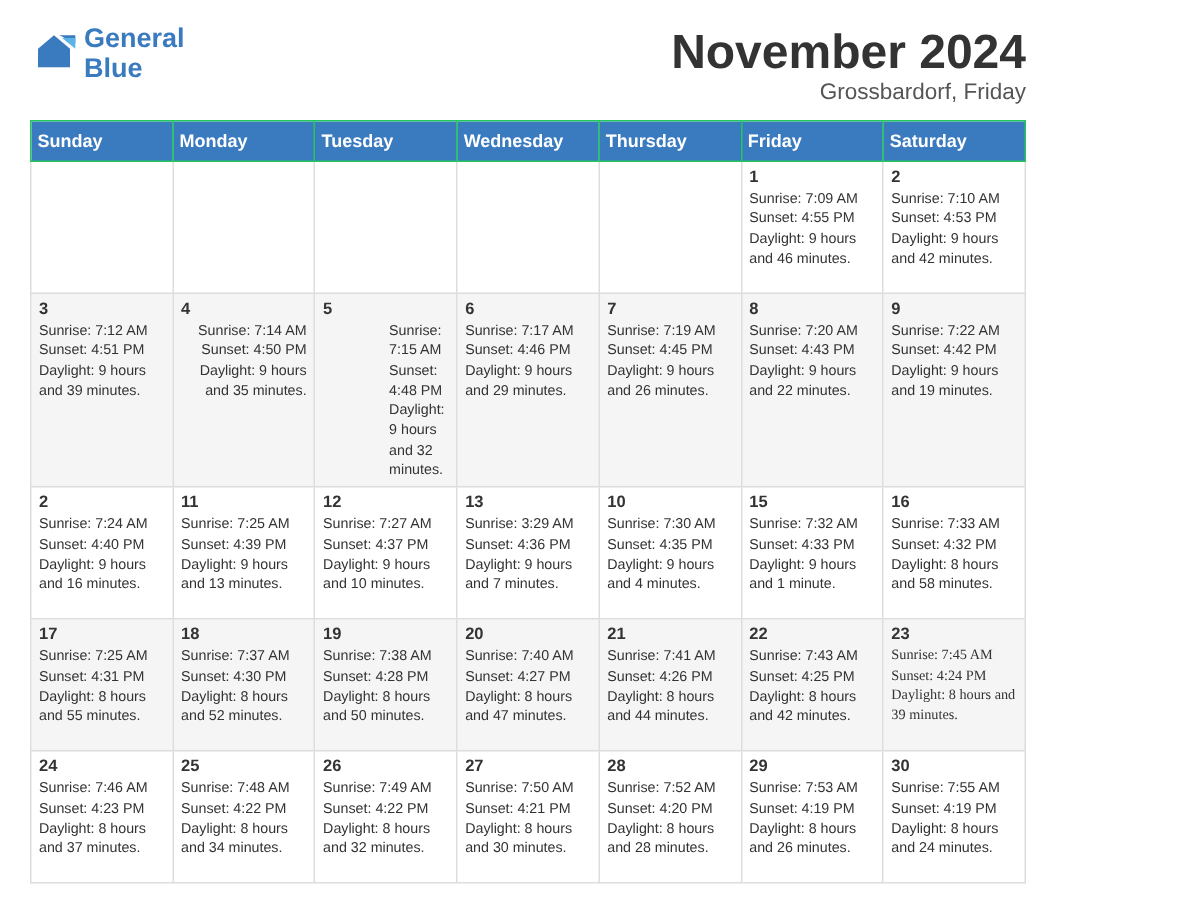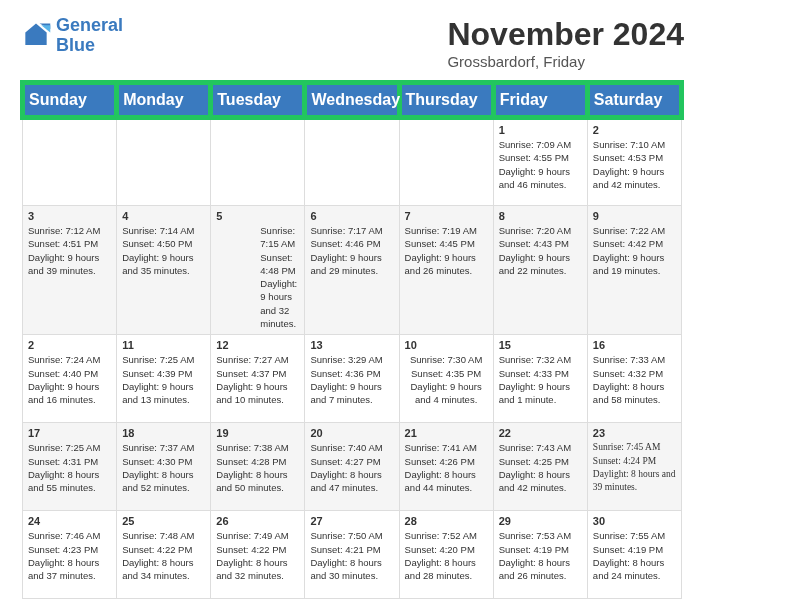--- a/index.html
+++ b/index.html
@@ -31,44 +31,45 @@
       color: #333;
     }
     .logo-text span {
       color: #3a7abf;
     }
     .logo-icon {
       width: 32px;
       height: 32px;
     }
     .title-block {
+      text-align: right;
     }
     .title-block h1 {
       font-size: 32px;
       font-weight: bold;
       color: #333;
     }
     .title-block h2 {
       font-size: 15px;
       color: #555;
       font-weight: normal;
     }
     table {
       width: 100%;
       border-collapse: collapse;
       table-layout: fixed;
     }
     thead tr th {
       background: #3a7abf;
       color: #fff;
-      font-size: 16px;
+      font-size: 12px;
       font-weight: bold;
       padding: 6px 4px;
       text-align: left;
-      border: 5px solid #22c55e;
+      border: 1px solid #22c55e;
     }
     tbody tr {
       vertical-align: top;
     }
     tbody tr td {
       border: 1px solid #ddd;
       padding: 4px 5px;
       font-size: 10px;
       color: #333;
       height: 88px;
@@ -148,21 +149,21 @@
         </tr>
         <tr>
           <td>
             <span class="day-num">3</span>
             <div class="day-info" style="white-space: pre-line;">Sunrise: 7:12 AM
 Sunset: 4:51 PM
 Daylight: 9 hours and 39 minutes.</div>
           </td>
           <td>
             <span class="day-num">4</span>
-            <div class="day-info" style="white-space: pre-line;">Sunrise: 7:14 AM
+            <div class="day-info" style="white-space: pre-line; text-align: right;">Sunrise: 7:14 AM
 Sunset: 4:50 PM
 Daylight: 9 hours and 35 minutes.</div>
           </td>
           <td>
             <span class="day-num">5</span>
             <div class="day-info" style="white-space: pre-line; margin-left: 44px;">Sunrise: 7:15 AM
 Sunset: 4:48 PM
 Daylight: 9 hours and 32 minutes.</div>
           </td>
           <td>
@@ -210,21 +211,21 @@
 Daylight: 9 hours and 10 minutes.</div>
           </td>
           <td>
             <span class="day-num">13</span>
             <div class="day-info" style="white-space: pre-line;">Sunrise: 3:29 AM
 Sunset: 4:36 PM
 Daylight: 9 hours and 7 minutes.</div>
           </td>
           <td>
             <span class="day-num">10</span>
-            <div class="day-info" style="white-space: pre-line; text-align: center;">Sunrise: 7:30 AM
+            <div class="day-info" style="white-space: pre-line;">Sunrise: 7:30 AM
 Sunset: 4:35 PM
 Daylight: 9 hours and 4 minutes.</div>
           </td>
           <td>
             <span class="day-num">15</span>
             <div class="day-info" style="white-space: pre-line;">Sunrise: 7:32 AM
 Sunset: 4:33 PM
 Daylight: 9 hours and 1 minute.</div>
           </td>
           <td>

